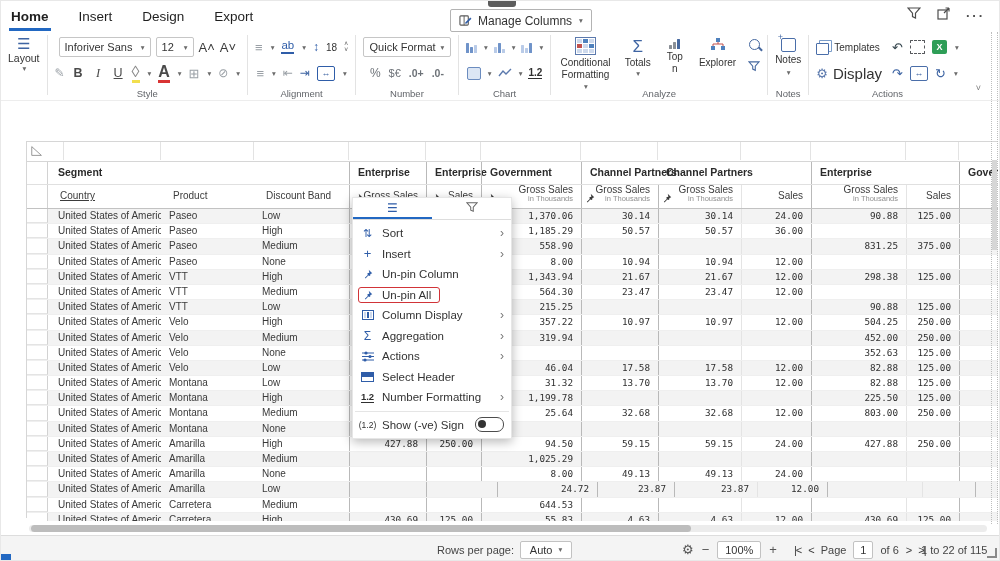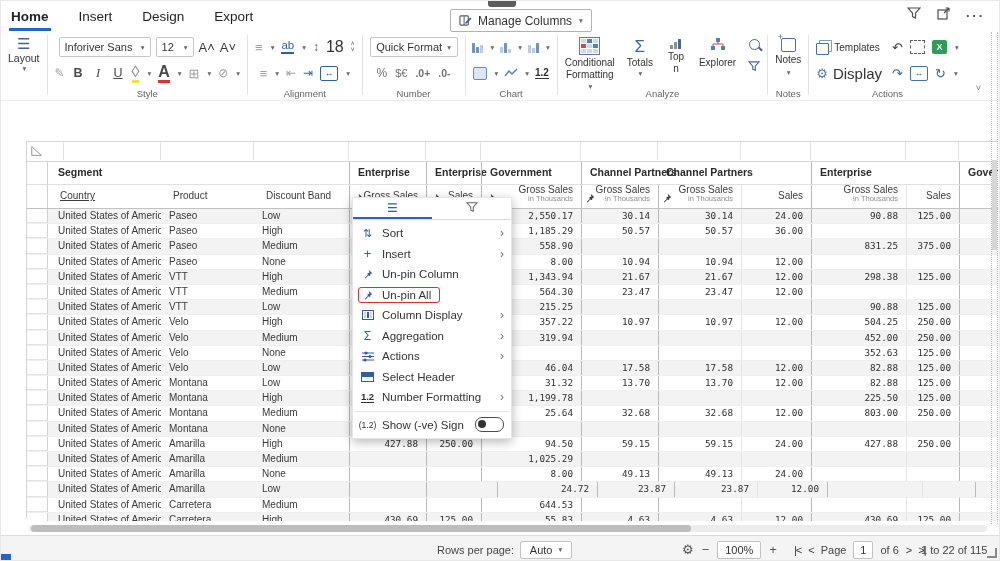--- a/index.html
+++ b/index.html
@@ -181,21 +181,21 @@
     </div>
     <div class="vdiv"></div>
 
     <div class="grp">
       <div class="r" style="gap:7px">
         <span class="ic dim" style="font-size:13px">≡</span>
           <span class="dd">▾</span>
         <span style="font-size:11.5px;color:#2f5da8;border-bottom:2px solid #2f5da8;line-height:1">ab</span>
           <span class="dd">▾</span>
         <span class="ic" style="font-size:12px;color:#2f5da8">↕</span>
-        <span style="font-size:16px;color:#333">18</span>
+        <span style="font-size:10px;color:#333">18</span>
         <span style="display:flex;flex-direction:column;font-size:6.5px;color:#555;line-height:1">
             <span>˄</span>
             <span>˅</span>
           </span>
       </div>
       <div class="r" style="gap:7px">
         <span class="ic dim" style="font-size:13px">≡</span>
           <span class="dd">▾</span>
         <span class="ic dim">⇤</span>
         <span class="ic">⇥</span>
@@ -406,21 +406,21 @@
         <div class="c vcell bl-m" style="width: 120px;"><span class="t2wrap"><span class="t1">Gross Sales</span><span class="t2">in Thousands</span></span></div>
       </div>
       <div class="dbody">
         <div class="trow drow">
           <div class="c gut" style="width: 22px;"></div>
           <div class="c txt" style="width: 113px;">United States of America</div>
           <div class="c txt" style="width: 93px; padding-left: 8px;">Paseo</div>
           <div class="c txt" style="width: 95px; padding-left: 8px;">Low</div>
           <div class="c num bl-m" style="width: 77px;"></div>
           <div class="c num bl-m" style="width: 55px;"></div>
-          <div class="c num bl-m" style="width: 100px;">2,550.17</div>
+          <div class="c num bl-m" style="width: 100px;">1,370.06</div>
           <div class="c num bl-m" style="width: 77px;">30.14</div>
           <div class="c num bl-m" style="width: 83px;">30.14</div>
           <div class="c num bl-l" style="width: 70px;">24.00</div>
           <div class="c num bl-m" style="width: 95px;">90.88</div>
           <div class="c num bl-l" style="width: 53px;">125.00</div>
           <div class="c num bl-m" style="width: 120px;">1,370.06</div>
         </div>
         <div class="trow drow">
           <div class="c gut" style="width: 22px;"></div>
           <div class="c txt" style="width: 113px;">United States of America</div>

